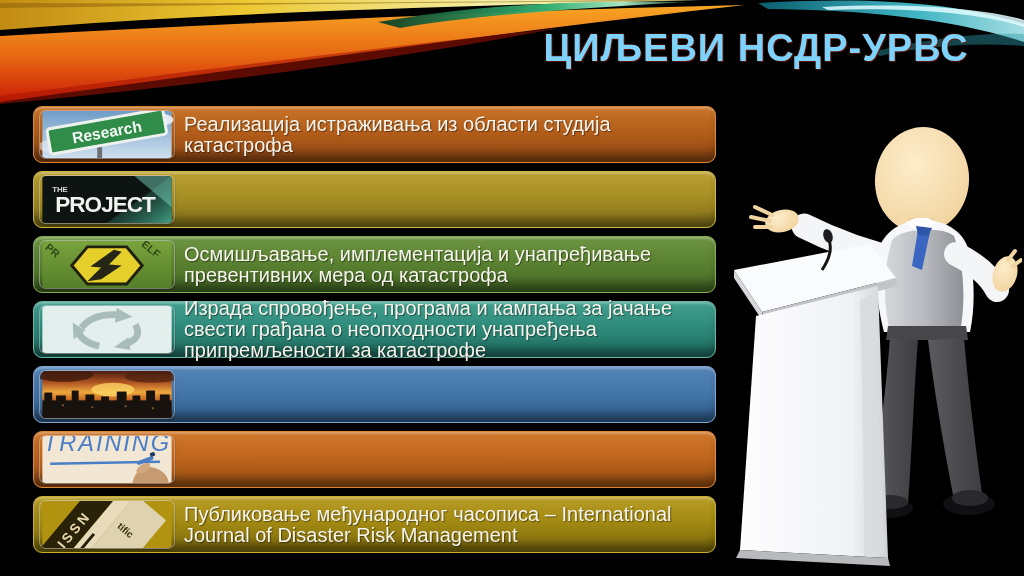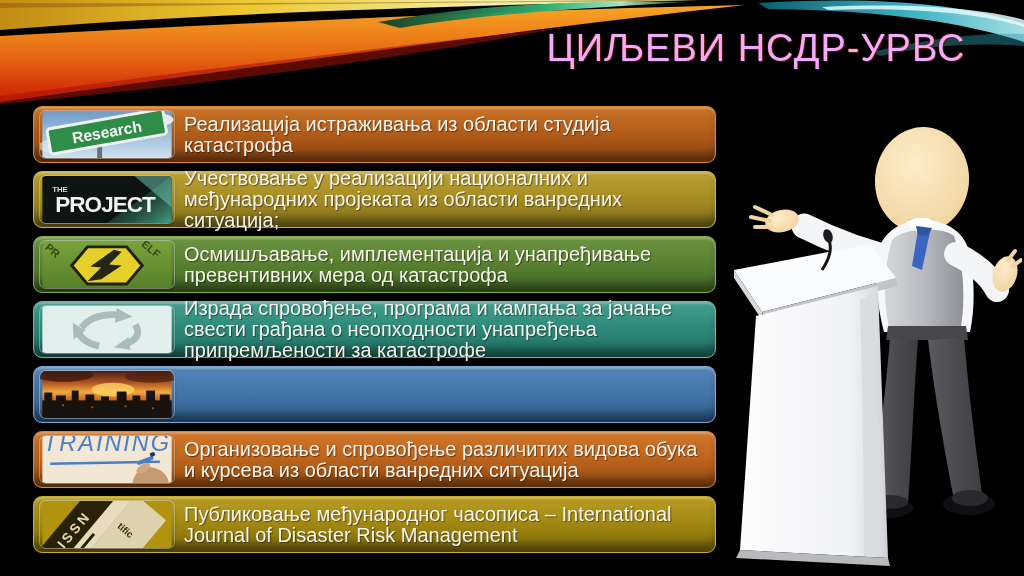--- a/index.html
+++ b/index.html
@@ -78,21 +78,21 @@
       <path d="M0,96 C200,70 390,46 560,28 C380,62 190,86 0,104 Z" fill="#a81404" opacity=".55"></path>
     </g>
     <path d="M378,22 C470,6 560,0 690,2 C575,8 470,16 400,28 Z" fill="url(#grnG)" opacity=".95"></path>
     <g>
       <path d="M758,3 C880,-4 960,4 1024,24 L1024,42 C950,18 860,10 768,9 Z" fill="url(#cynG)" opacity=".9"></path>
       <path d="M822,7 C920,2 990,10 1024,20 L1024,27 C980,12 900,7 828,10 Z" fill="#dffcff" opacity=".85"></path>
       <path d="M872,52 C930,38 982,32 1024,34 L1024,46 C975,42 922,46 880,56 Z" fill="#2e98a8" opacity=".45"></path>
     </g>
   </svg>
 
-  <h1 class="title" style="color: #f0abfc;">ЦИЉЕВИ НСДР-УРВС</h1>
+  <h1 class="title" style="color: #7dd3fc; font-weight: bold;">ЦИЉЕВИ НСДР-УРВС</h1>
 
   <div class="goals">
 
     <div class="goal-row" style="background: linear-gradient(rgb(200, 116, 40) 0%, rgb(179, 93, 26) 45%, rgb(143, 71, 18) 100%); border-color: rgb(217, 134, 47);">
       <div class="thumb">
         <svg viewBox="0 0 132 48">
           <defs>
               <linearGradient id="sky0" x1="0" y1="0" x2="0" y2="1">
             <stop offset="0" stop-color="#6f9cc8"></stop>
                 <stop offset="1" stop-color="#cfe0ef"></stop>
@@ -120,21 +120,20 @@
                 <stop offset="1" stop-color="#4fc3a0"></stop>
               </linearGradient>
             </defs>
           <rect width="132" height="48" fill="#0d1412"></rect>
           <path d="M132,0 L132,48 L66,48 Z" fill="url(#glow1)" opacity=".8"></path>
           <path d="M94,0 L132,0 L132,32 Z" fill="#7fe0c8" opacity=".45"></path>
           <text x="10" y="16" font-size="8" font-weight="bold" fill="#d8d8d4">THE</text>
           <text x="64" y="37" text-anchor="middle" font-size="23" font-weight="bold" fill="#f2f2ee" letter-spacing="-1">PROJECT</text>
         </svg>
       </div>
-      <div class="goal-text" style="color: rgb(247, 244, 236);">Учествовање у реализацији националних и међународних пројеката из области ванредних ситуација;</div>
     </div>
 
     <div class="goal-row" style="background: linear-gradient(rgb(109, 148, 66) 0%, rgb(90, 130, 49) 45%, rgb(68, 104, 37) 100%); border-color: rgb(133, 169, 79);">
       <div class="thumb">
         <svg viewBox="0 0 132 48">
           <defs>
               <linearGradient id="grn2" x1="0" y1="0" x2="0" y2="1">
             <stop offset="0" stop-color="#79a33c"></stop>
                 <stop offset="1" stop-color="#567f2a"></stop>
               </linearGradient>
@@ -213,21 +212,20 @@
           <text x="66" y="15" text-anchor="middle" font-size="24" font-style="italic" letter-spacing="2" fill="#4a7ec6">TRAINING</text>
           <rect x="8" y="26" width="112" height="2.5" fill="#4a7ec6" transform="rotate(-1 66 27)"></rect>
           <g>
             <rect x="96" y="23" width="18" height="4" rx="2" fill="#4a7ec6" transform="rotate(-20 105 25)"></rect>
             <rect x="110" y="17" width="5" height="4" rx="1" fill="#1e3a66" transform="rotate(-20 112 19)"></rect>
             <path d="M92,48 C94,37 102,30 112,32 C123,34 129,42 129,48 Z" fill="#c79b72"></path>
             <ellipse cx="103" cy="33" rx="8" ry="4" fill="#d2a87e" transform="rotate(-32 103 33)"></ellipse>
           </g>
         </svg>
       </div>
-      <div class="goal-text" style="color: rgb(247, 244, 236);">Организовање и спровођење различитих видова обука и курсева из области ванредних ситуација</div>
     </div>
 
     <div class="goal-row" style="background: linear-gradient(rgb(184, 157, 37) 0%, rgb(162, 137, 18) 45%, rgb(126, 108, 14) 100%); border-color: rgb(201, 173, 43);">
       <div class="thumb">
         <svg viewBox="0 0 132 48">
           <rect width="132" height="48" fill="#b2930f"></rect>
           <g transform="translate(0,52) rotate(-50)">
             <rect x="-24" y="-4" width="130" height="26" fill="#2a2208"></rect>
             <text x="16" y="15" font-size="14" font-weight="bold" letter-spacing="3" fill="#ead9ae">ISSN</text>
             <rect x="-24" y="22" width="130" height="14" fill="#e7dbbb"></rect>

